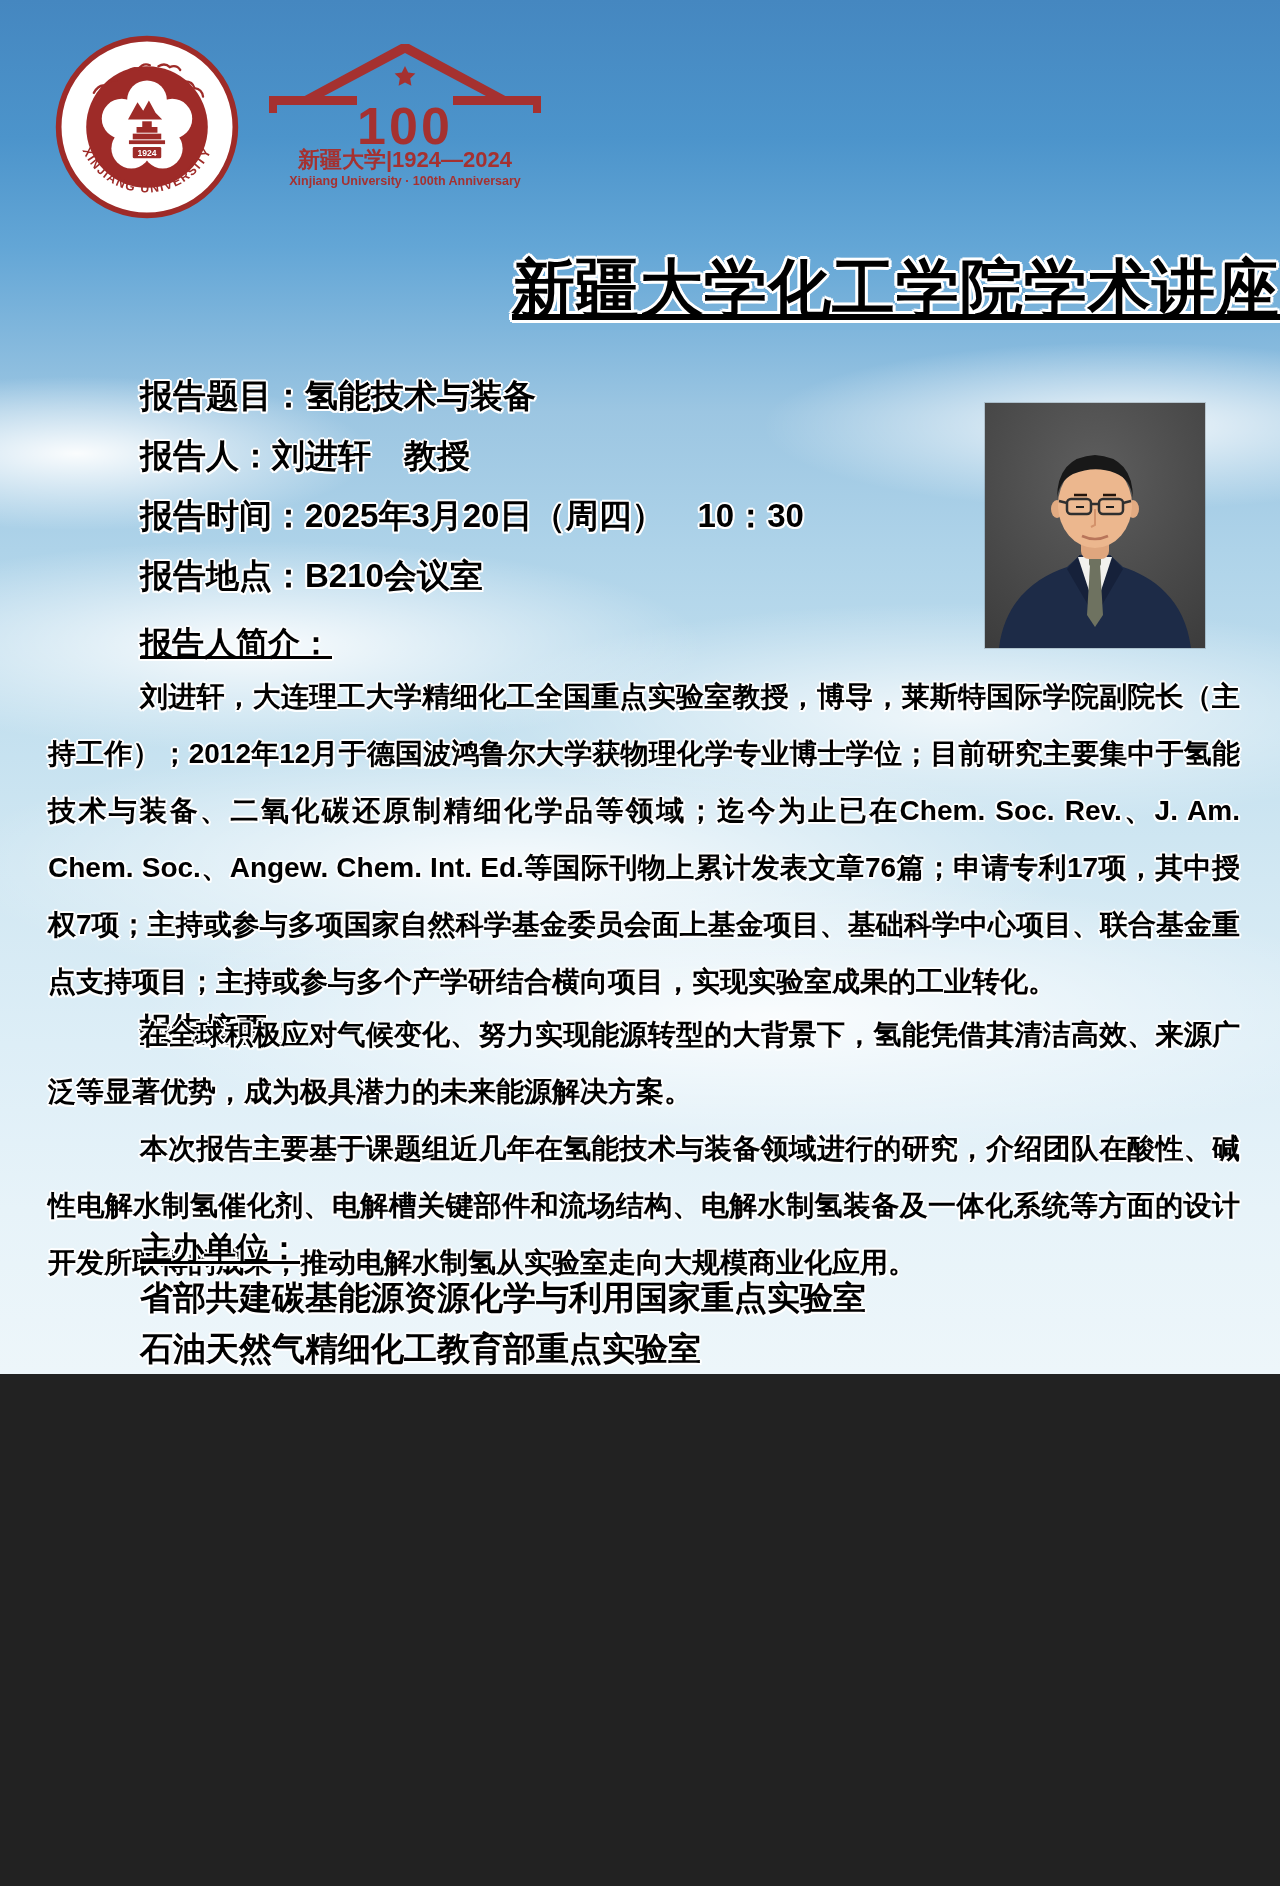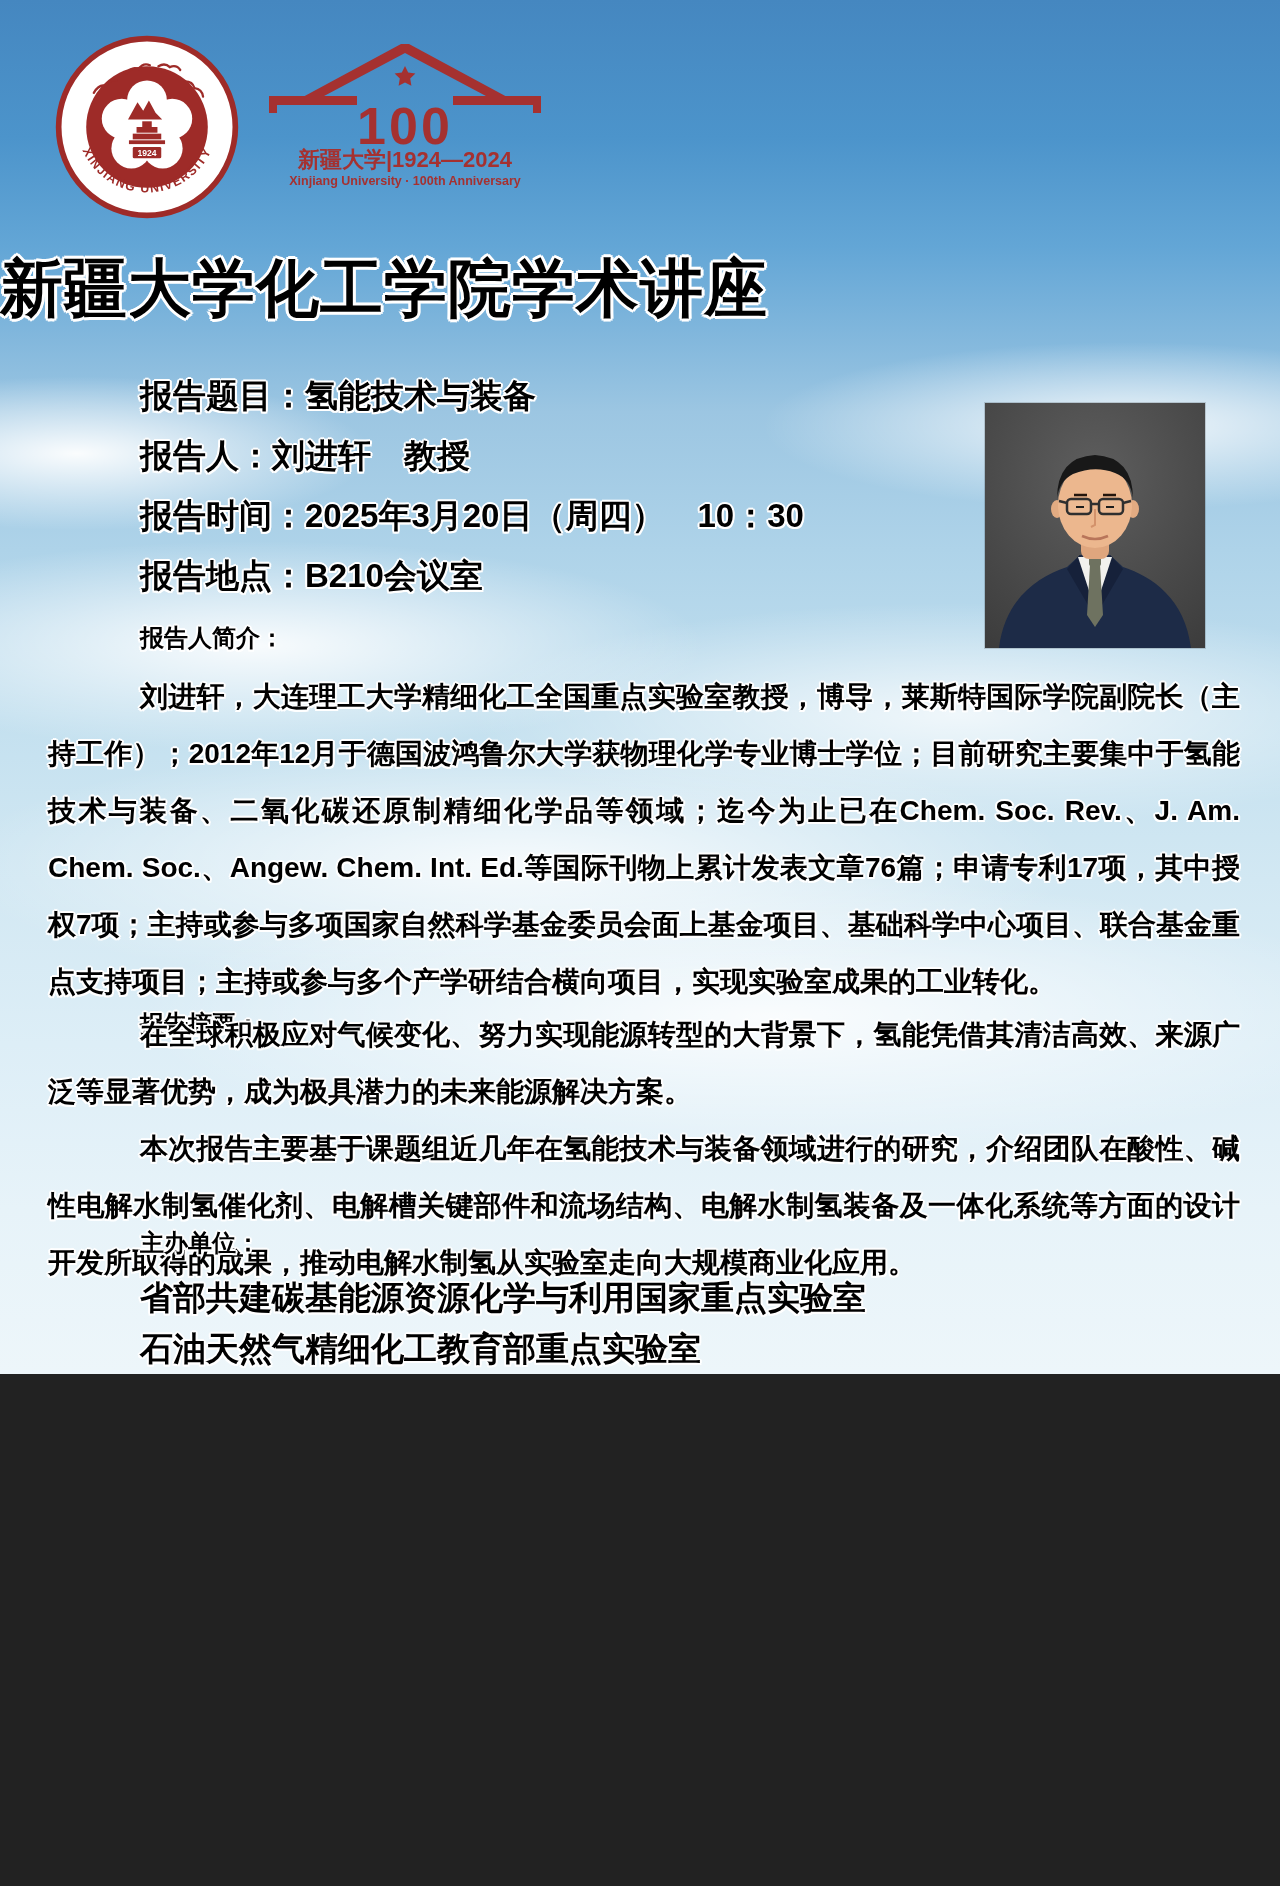--- a/index.html
+++ b/index.html
@@ -23,26 +23,27 @@
         #e7f3f9 88%, #edf6fa 100%);
   }
   .abs{position:absolute;}
   
   .ol2{text-shadow:2px 0 0 #fff,-2px 0 0 #fff,0 2px 0 #fff,0 -2px 0 #fff,
        1.5px 1.5px 0 #fff,-1.5px 1.5px 0 #fff,1.5px -1.5px 0 #fff,-1.5px -1.5px 0 #fff;}
   .ol3{text-shadow:3px 0 0 #fff,-3px 0 0 #fff,0 3px 0 #fff,0 -3px 0 #fff,
        2px 2px 0 #fff,-2px 2px 0 #fff,2px -2px 0 #fff,-2px -2px 0 #fff;}
   .title{
     left:0;right:0;top:246px;
-    text-align:left;
+    text-align:right;
     font-size:63px;letter-spacing:1px;
     color:#000;
+    text-decoration:underline;
   }
   .details{left:140px;top:366px;font-size:33px;color:#000;line-height:60px;}
-  .section-heading{font-size:24px;color:#000;}
+  .section-heading{font-size:32px;color:#000;text-decoration:underline;}
   .body-text{
     color:#000;font-size:28px;line-height:57px;
     text-align:justify;
   }
   .indent{text-indent:92px;}
   .org-list{left:140px;top:1272px;font-size:33px;color:#000;line-height:51px;}
   .welcome{
     left:0;right:0;top:1482px;text-align:center;
     font-size:66px;letter-spacing:2px;
   }

